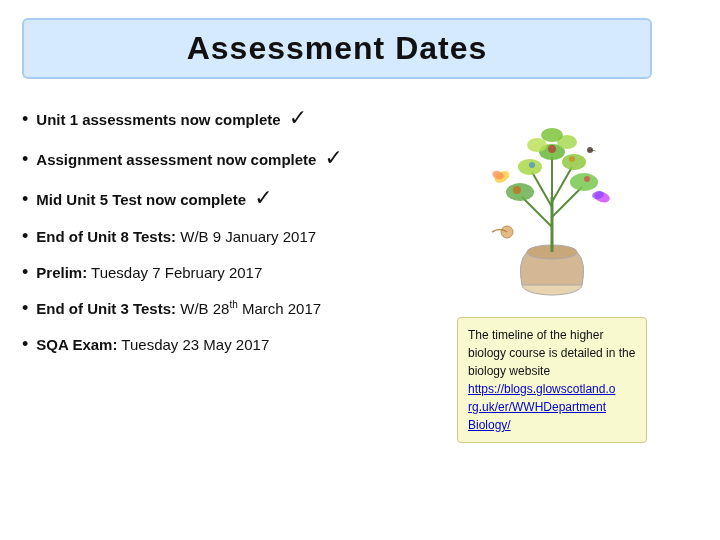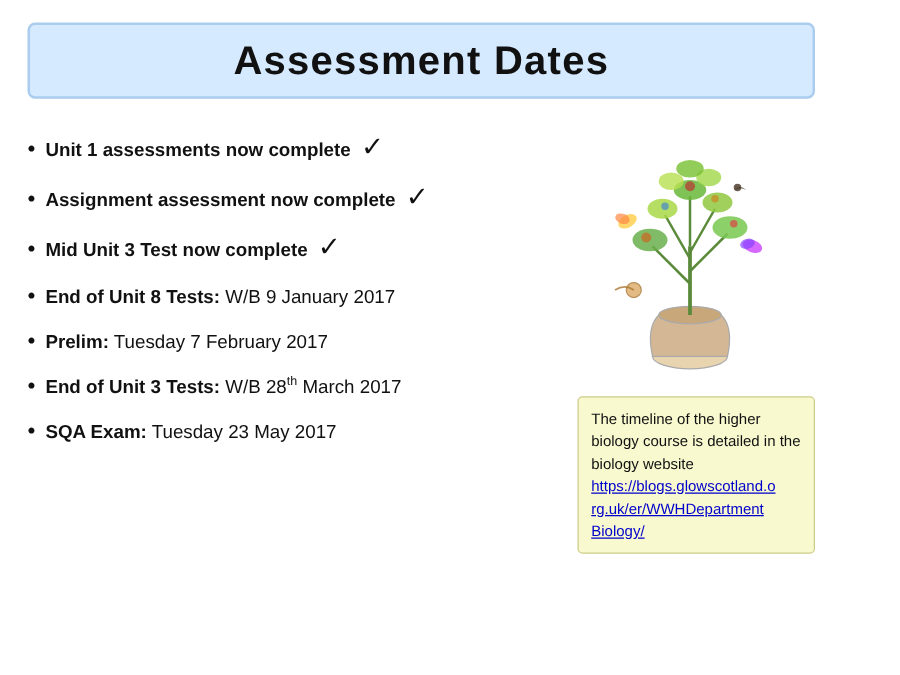--- a/index.html
+++ b/index.html
@@ -81,21 +81,21 @@
       color: #111;
       font-size: 22px;
       margin-left: 4px;
       display: inline-block;
     }
 
     .right-panel {
       width: 200px;
       display: flex;
       flex-direction: column;
-      align-items: flex-end;
+      align-items: center;
       gap: 10px;
     }
 
     .tree-illustration {
       width: 160px;
       height: 210px;
       flex-shrink: 0;
       align-self: center;
     }
 
@@ -149,21 +149,21 @@
         <span class="bullet-dot">•</span>
         <span class="bullet-text">
           <span class="bold-part">Assignment assessment now complete</span>
           <span class="checkmark">✓</span>
         </span>
       </div>
 
       <div class="bullet-item">
         <span class="bullet-dot">•</span>
         <span class="bullet-text">
-          <span class="bold-part">Mid Unit 3 Test now complete</span>
+          <span class="bold-part">Mid Unit 5 Test now complete</span>
           <span class="checkmark">✓</span>
         </span>
       </div>
 
       <div class="bullet-item">
         <span class="bullet-dot">•</span>
         <span class="bullet-text">
           <span class="bold-part">End of Unit 8 Tests:</span>
           <span class="normal-weight"> W/B 9 January 2017</span>
         </span>

